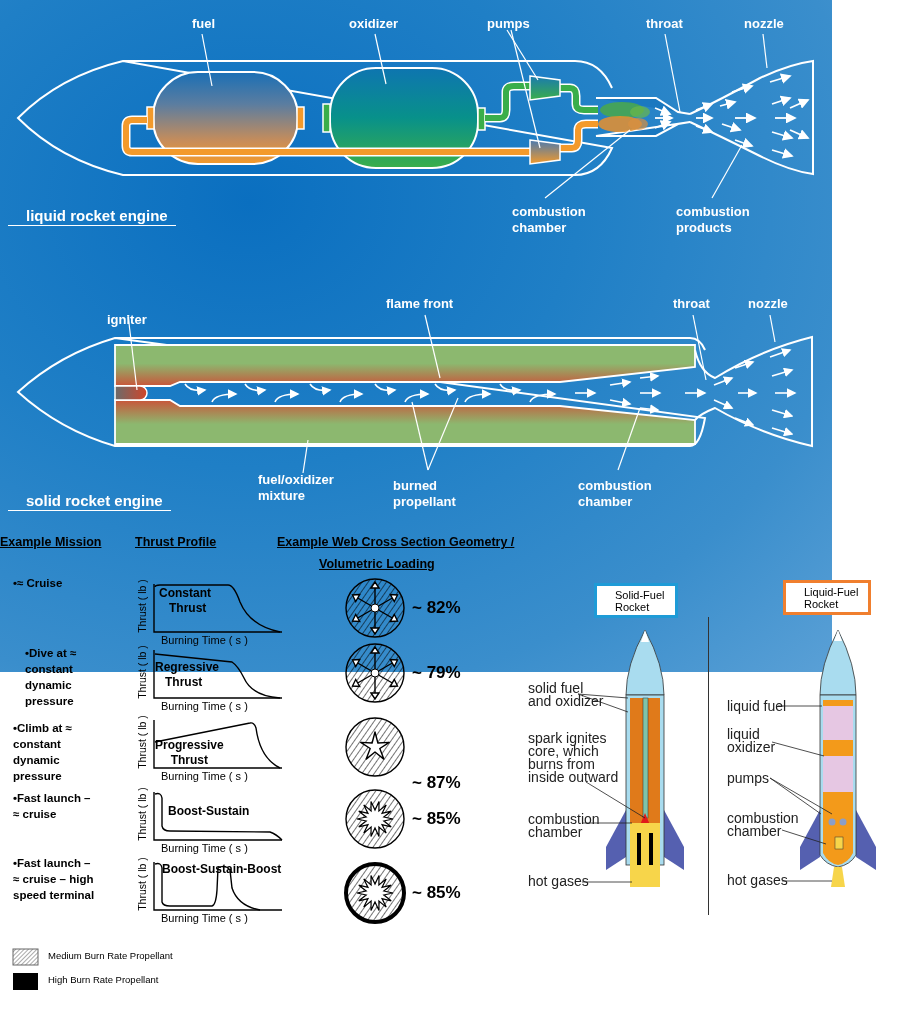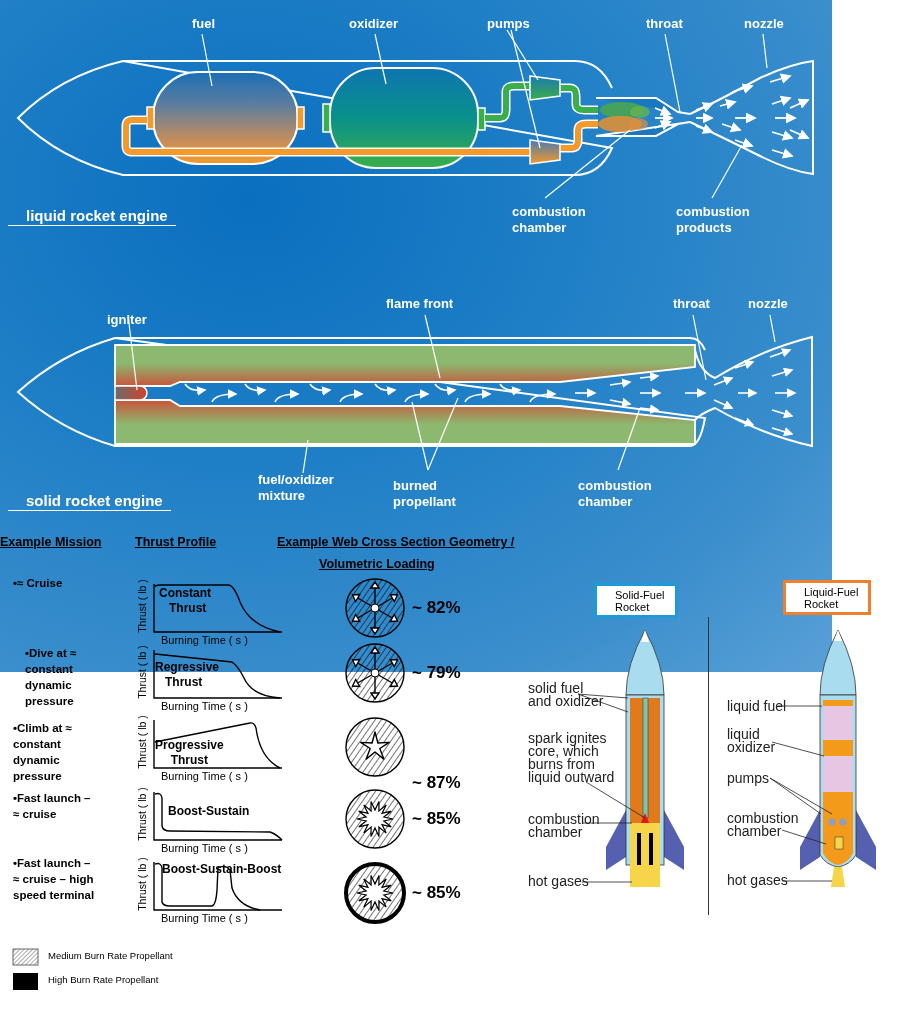--- a/index.html
+++ b/index.html
@@ -438,21 +438,21 @@
 </svg>
 
 <div class="rk-lbl" style="left:528px;top:682px">
   <div>solid fuel</div>
   <div>and oxidizer</div>
 </div>
 <div class="rk-lbl" style="left:528px;top:732px">
   <div>spark ignites</div>
   <div>core, which</div>
   <div>burns from</div>
-  <div>liquid outward</div>
+  <div>inside outward</div>
 </div>
 <div class="rk-lbl" style="left:528px;top:813px">
   <div>combustion</div>
   <div>chamber</div>
 </div>
 <div class="rk-lbl" style="left:528px;top:875px">hot gases</div>
 
 <div class="rk-lbl" style="left:727px;top:700px">liquid fuel</div>
 <div class="rk-lbl" style="left:727px;top:728px">
   <div>liquid</div>

